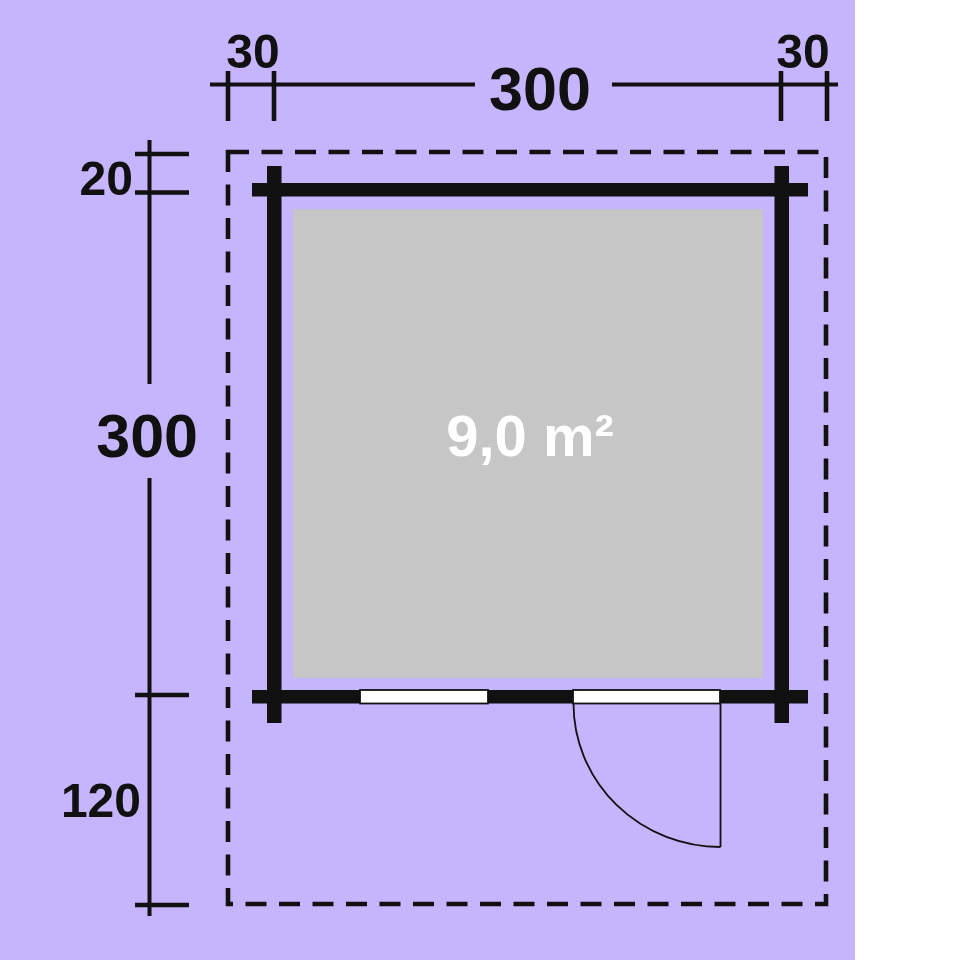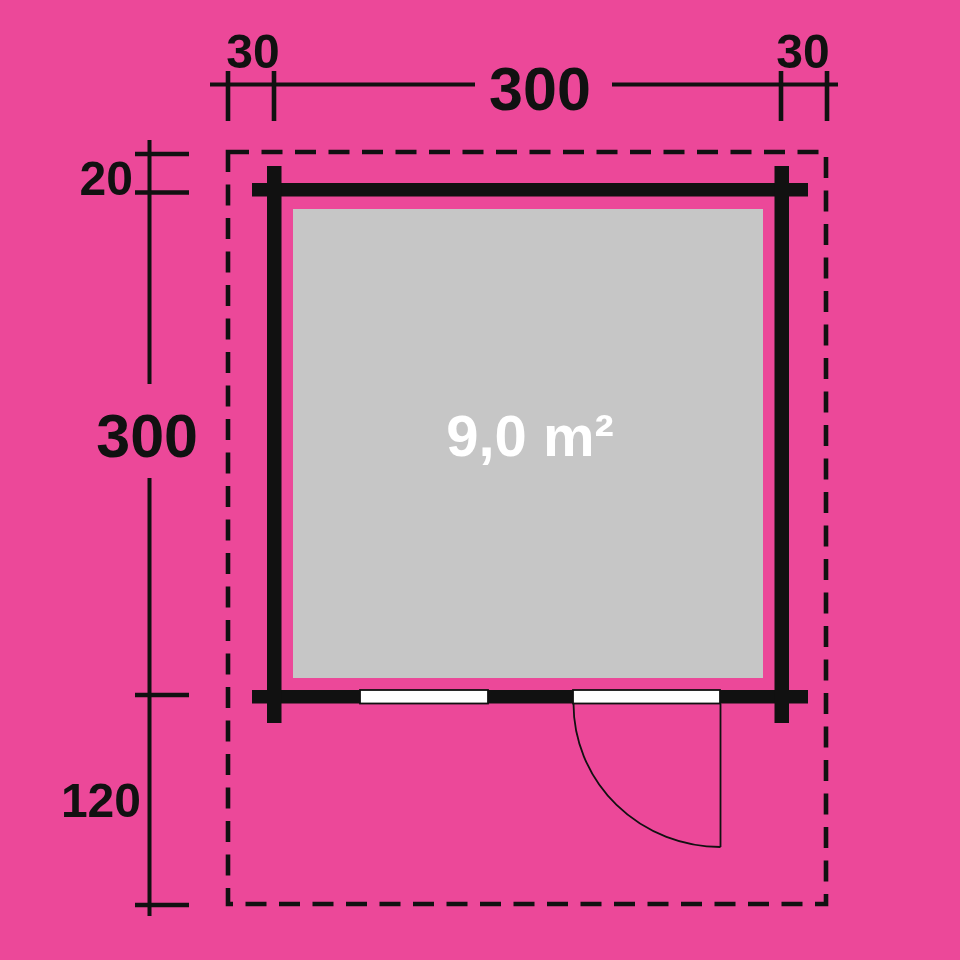--- a/index.html
+++ b/index.html
@@ -5,23 +5,23 @@
   html, body {
     margin: 0;
     padding: 0;
     background: #ffffff;
     width: 960px;
     height: 960px;
     font-family: "Liberation Sans", sans-serif;
   }
   .stage {
     position: relative;
-    width: 960px;
+    width: 855px;
     height: 960px;
-    background: #ec4899;
+    background: #c4b5fd;
     overflow: hidden;
   }
   svg { display: block; }
   .dim-label {
     font-family: "Liberation Sans", sans-serif;
     font-weight: bold;
     fill: #111111;
   }
   .dim-label-small { font-size: 48px; }
   .dim-label-big   { font-size: 61px; }

